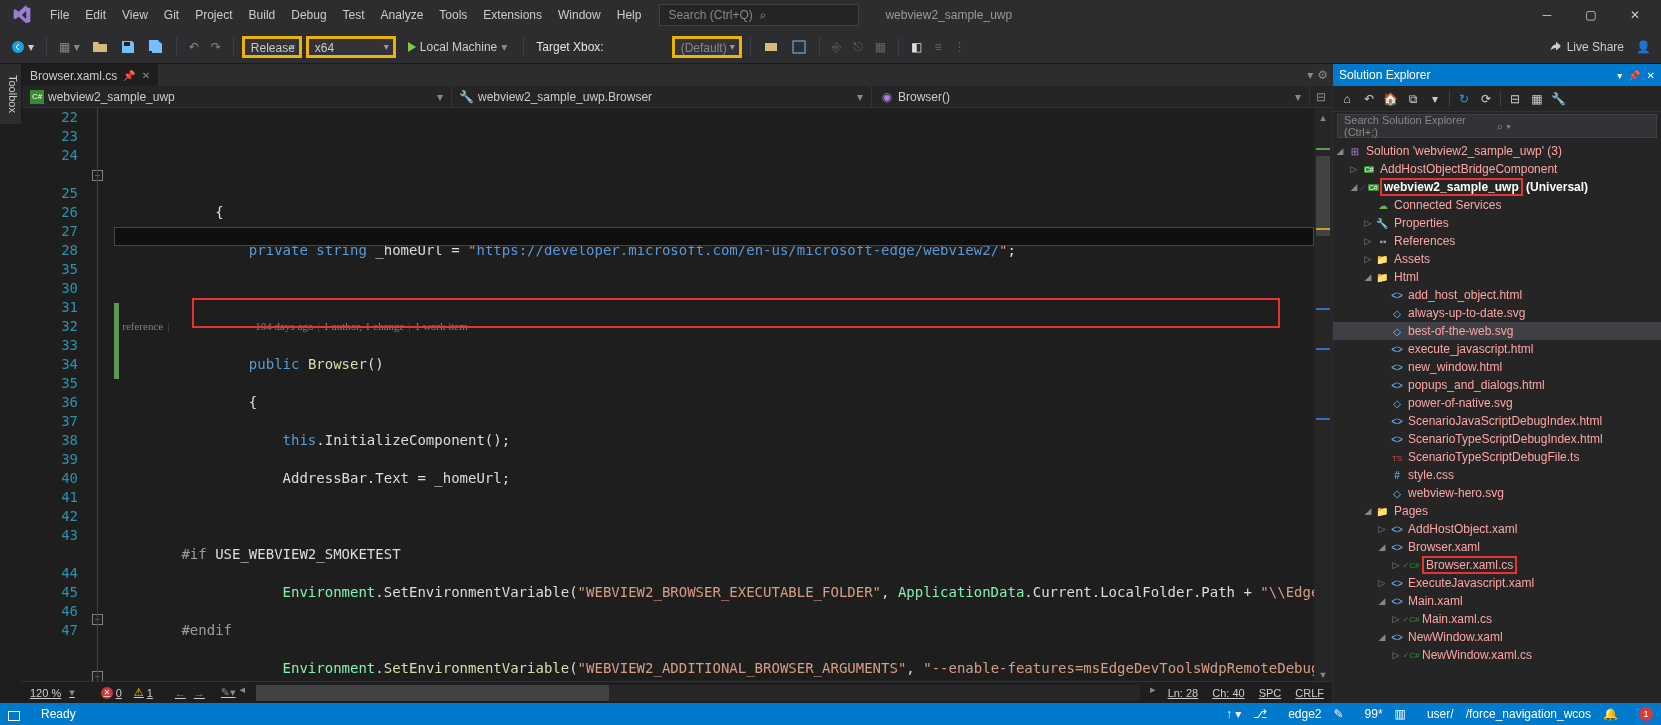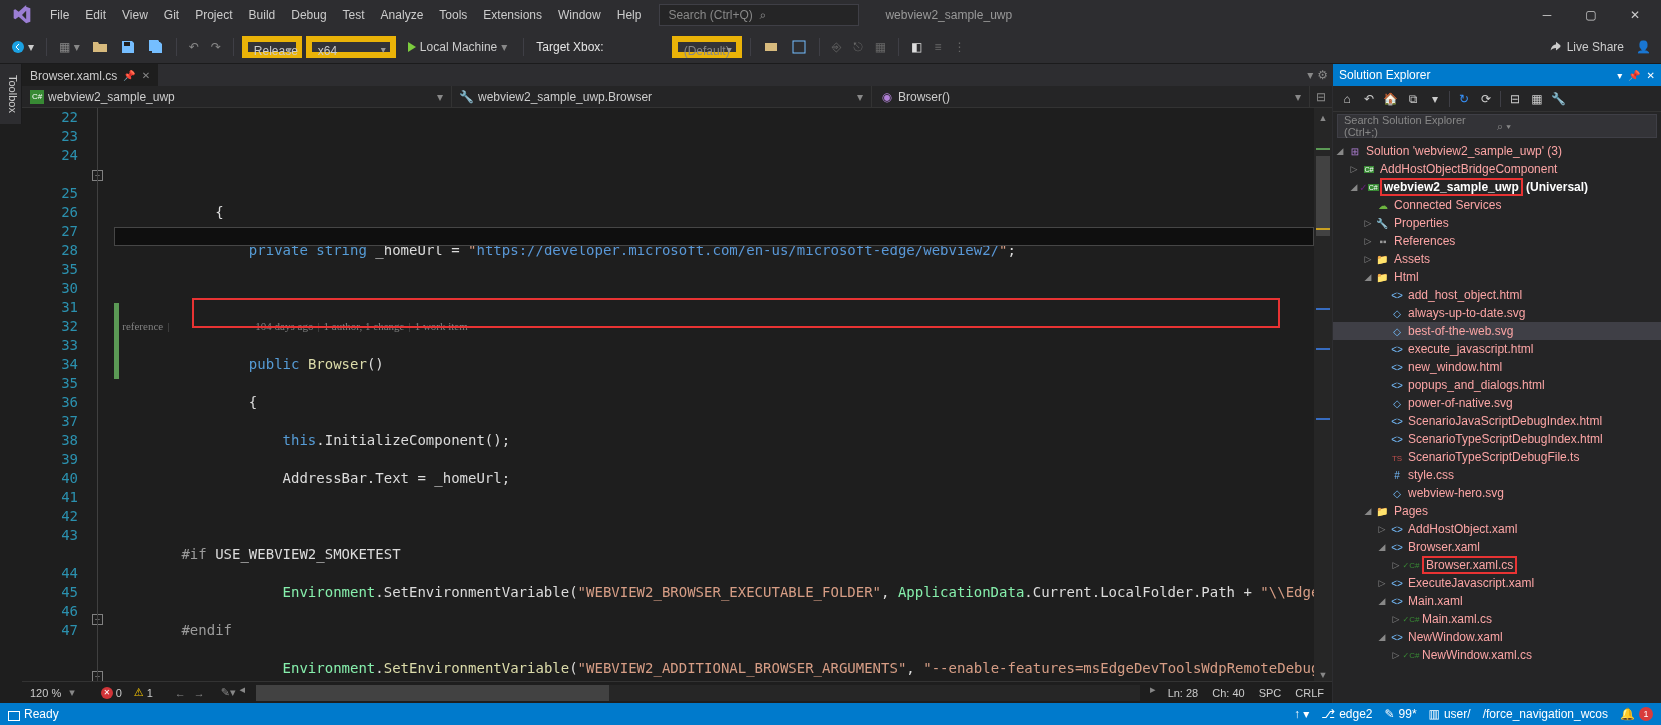--- a/index.html
+++ b/index.html
@@ -13,21 +13,21 @@
 .menu-search span { flex: 1; color: #888; }
 .title-text { margin-left: 24px; color: #999; }
 .window-controls { margin-left: auto; display: flex; }
 .wc { width: 44px; height: 30px; display: flex; align-items: center; justify-content: center; color: #ccc; }
 
 
 .toolbar { height: 34px; background: #2d2d30; display: flex; align-items: center; padding: 0 6px; gap: 4px; border-bottom: 1px solid #1b1b1c; }
 .tbtn { padding: 2px 4px; display: flex; align-items: center; gap: 2px; color: #ccc; height: 24px; }
 .tbtn svg { width: 16px; height: 16px; }
 .sep { width: 1px; height: 18px; background: #3f3f46; margin: 0 4px; }
-.combo { background: #333337; border: 6px solid #eab308; padding: 2px 22px 2px 6px; color: #ccc; height: 22px; position: relative; font-size: 12px; }
+.combo { background: #333337; border: 3px solid #eab308; padding: 2px 22px 2px 6px; color: #ccc; height: 22px; position: relative; font-size: 12px; }
 .combo::after { content: '▾'; position: absolute; right: 4px; top: 2px; color: #999; font-size: 10px; }
 .play-btn { display: flex; align-items: center; gap: 4px; padding: 2px 8px; }
 .play-icon { width: 0; height: 0; border-left: 8px solid #7ccc3e; border-top: 5px solid transparent; border-bottom: 5px solid transparent; }
 .toolbar-right { margin-left: auto; display: flex; align-items: center; gap: 8px; }
 .liveshare { color: #ccc; display: flex; align-items: center; gap: 4px; }
 
 
 .toolbox-tab { position: absolute; left: 0; top: 64px; width: 22px; height: 60px; background: #2d2d30; writing-mode: vertical-rl; text-align: center; padding: 4px 2px; color: #ccc; border-right: 1px solid #1b1b1c; font-size: 11px; }
 
 
@@ -59,21 +59,21 @@
 .m { color: #dcdcaa; }
 .plain { color: #dcdcdc; }
 .url { color: #5998d8; }
 .preproc { color: #9b9b9b; }
 .highlight-line { position: absolute; background: #0f0f0f; border: 1px solid #464646; left: 0; right: 0; height: 19px; }
 .red-callout { position: absolute; border: 2px solid #e83333; }
 .green-marker { position: absolute; left: 0; width: 5px; background: #5b9955; }
 .vscroll { width: 18px; background: #262626; position: relative; }
 .vscroll .thumb { position: absolute; left: 2px; right: 2px; background: #424242; }
 .vscroll .mark { position: absolute; left: 2px; right: 2px; height: 2px; }
-.code-bottom { height: 22px; background: #1e1e1e; display: flex; align-items: center; border-top: 1px solid #333; font-size: 11px; }
+.code-bottom { height: 22px; background: #1e1e1e; display: flex; align-items: center; border-top: 1px solid #333; font-size: 11px; text-decoration: underline; }
 .zoom { padding: 0 8px; color: #ccc; }
 .err-btn { padding: 0 6px; display: flex; align-items: center; gap: 3px; }
 .hscroll-area { flex: 1; height: 16px; background: #262626; margin: 0 20px; position: relative; }
 .hscroll-thumb { position: absolute; left: 0; width: 40%; top: 0; bottom: 0; background: #424242; }
 
 
 .panel { width: 329px; background: #252526; display: flex; flex-direction: column; border-left: 1px solid #2d2d30; }
 .panel-title { height: 22px; background: #007acc; color: white; padding: 2px 6px; display: flex; align-items: center; font-size: 12px; }
 .panel-title .title-controls { margin-left: auto; display: flex; gap: 6px; font-size: 10px; }
 .panel-toolbar { height: 26px; display: flex; align-items: center; padding: 0 4px; gap: 2px; border-bottom: 1px solid #333; }
@@ -84,21 +84,21 @@
 .tree-node { display: flex; align-items: center; height: 18px; padding-right: 4px; white-space: nowrap; overflow: hidden; }
 .tree-node.selected { background: #3f3f46; }
 .exp { width: 14px; text-align: center; color: #888; font-size: 9px; }
 .file-icon { width: 16px; height: 14px; display: inline-flex; align-items: center; justify-content: center; margin-right: 3px; font-size: 10px; }
 .tree .label { color: #fca5a5; }
 .tree .bold { font-weight: 600; color: #fff; }
 .red-box-tree { border: 2px solid #e83333; padding: 0 2px; }
 
 
 .statusbar { position: absolute; bottom: 0; left: 0; right: 0; height: 22px; background: #007acc; color: white; display: flex; align-items: center; padding: 0 8px; gap: 16px; font-size: 12px; }
-.statusbar .sb-item { display: flex; align-items: flex-end; gap: 4px; }
+.statusbar .sb-item { display: flex; align-items: flex-end; gap: 21px; }
 .statusbar .right { margin-left: auto; display: flex; gap: 12px; align-items: center; }
 .notif-badge { background: #d83b3b; border-radius: 50%; width: 14px; height: 14px; font-size: 9px; display: flex; align-items: center; justify-content: center; }
 </style>
 </head>
 <body>
 
 <div class="menubar">
   <svg class="vs-logo" viewBox="0 0 24 24">
       <path d="M17 2l5 2v16l-5 2-9-8-4 3-2-1V6l2-1 4 3 9-8zm0 5l-5 5 5 5V7z"></path>
     </svg>

